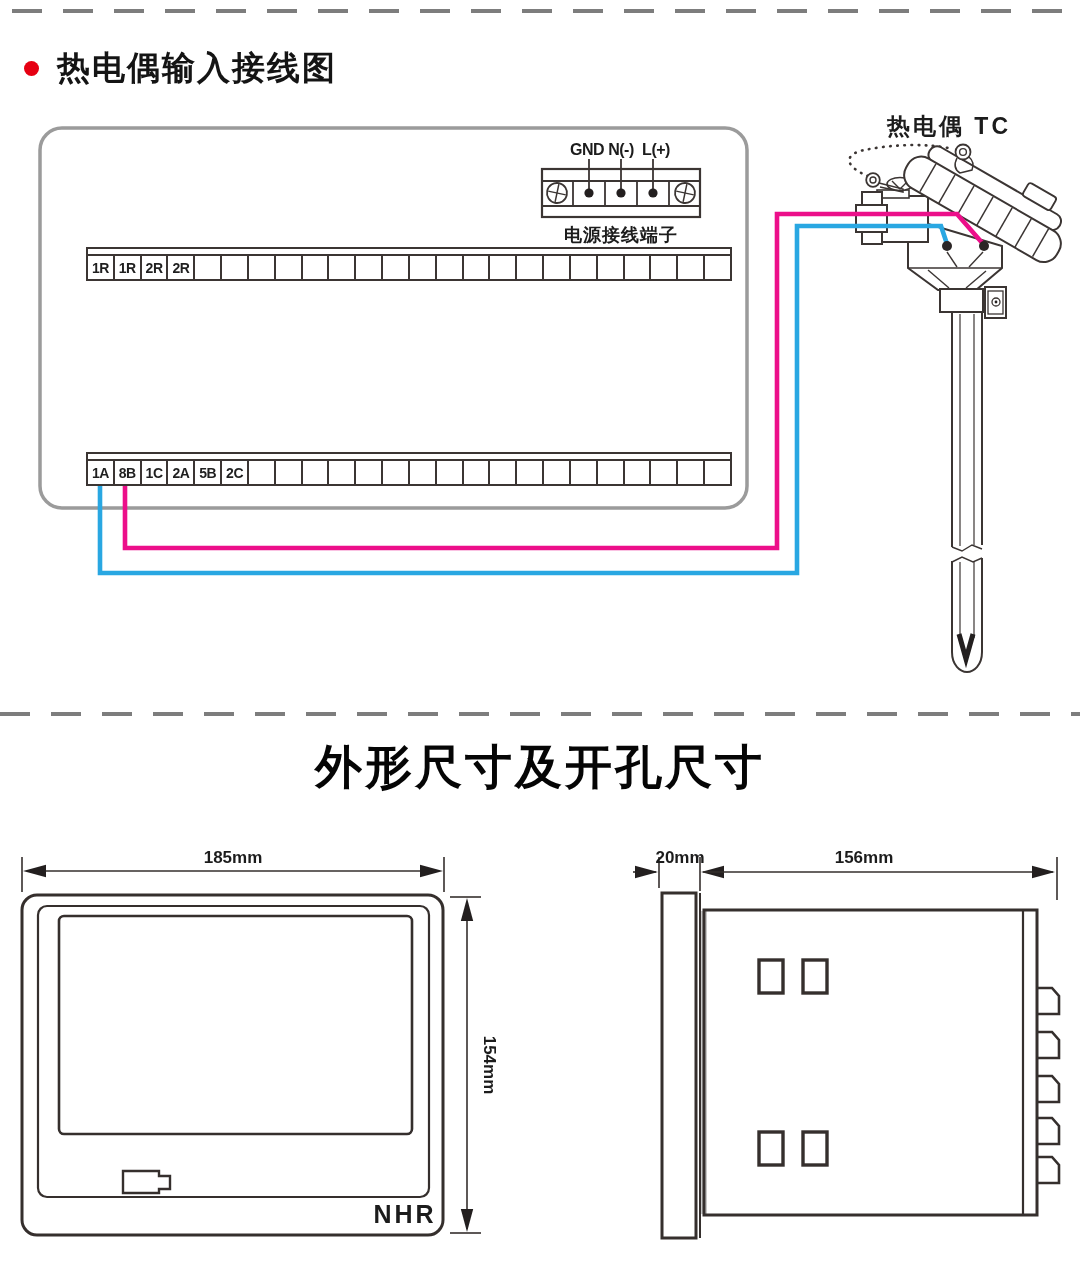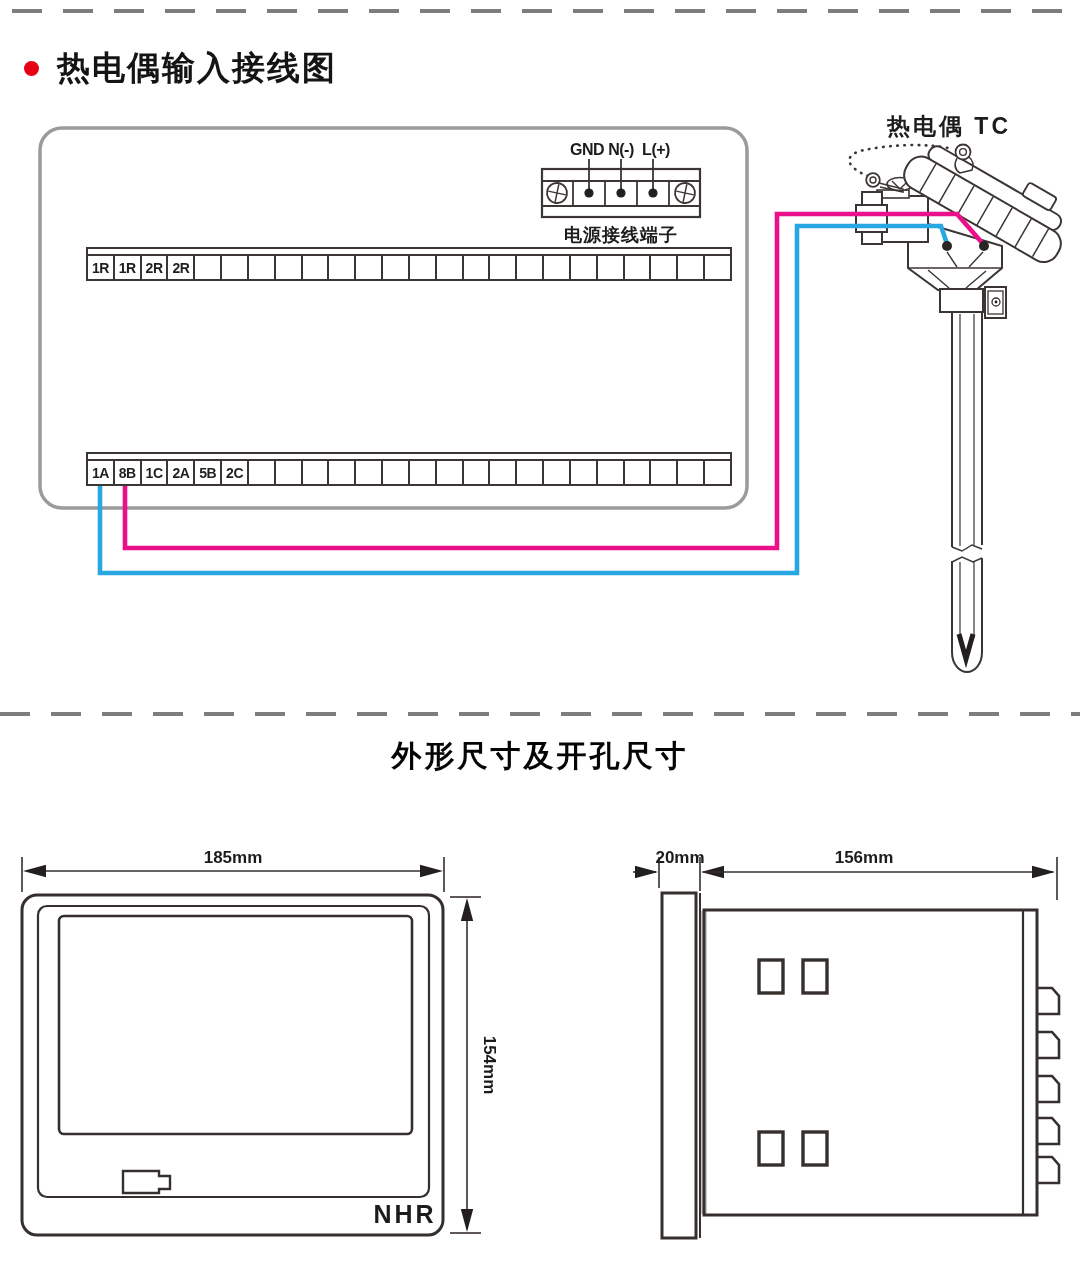--- a/index.html
+++ b/index.html
@@ -4,21 +4,21 @@
 <style>
   html,body{margin:0;padding:0;background:#fff;}
   .canvas{position:relative;width:1080px;height:1263px;background:#fff;overflow:hidden;
           font-family:"Liberation Sans",sans-serif;}
   svg{position:absolute;left:0;top:0;}
   
   .title-row{position:absolute;left:24px;top:46px;display:flex;align-items:center;gap:18px;font-family:Liberation Serif, serif;}
   .bullet{width:15px;height:15px;border-radius:50%;background:#e60012;}
   .wiring-title{font-size:33px;font-weight:600;color:#141414;letter-spacing:2px;}
   .section-title{position:absolute;left:0;top:736px;width:1080px;text-align:center;
-                 font-size:30px;font-weight:900;color:#050505;letter-spacing:3px;}
+                 font-size:47px;font-weight:900;color:#050505;letter-spacing:3px;}
   
   .strip{position:absolute;box-sizing:border-box;border:2px solid #3b3533;background:#fff;
          display:flex;flex-direction:column;justify-content:center;}
   .strip-top{left:86px;top:247px;width:646px;height:34px;}
   .strip-bottom{left:86px;top:452px;width:646px;height:34px;}
   .strip .rail{height:7px;border-bottom:2px solid #3b3533;box-sizing:border-box;}
   .strip .cells{flex:1;display:flex;}
   .strip .cell{flex:1 1 0;border-right:2px solid #3b3533;display:flex;align-items:center;
                justify-content:center;font-size:14px;font-weight:700;color:#1f1f1f;
                letter-spacing:-0.5px;box-sizing:border-box;}

